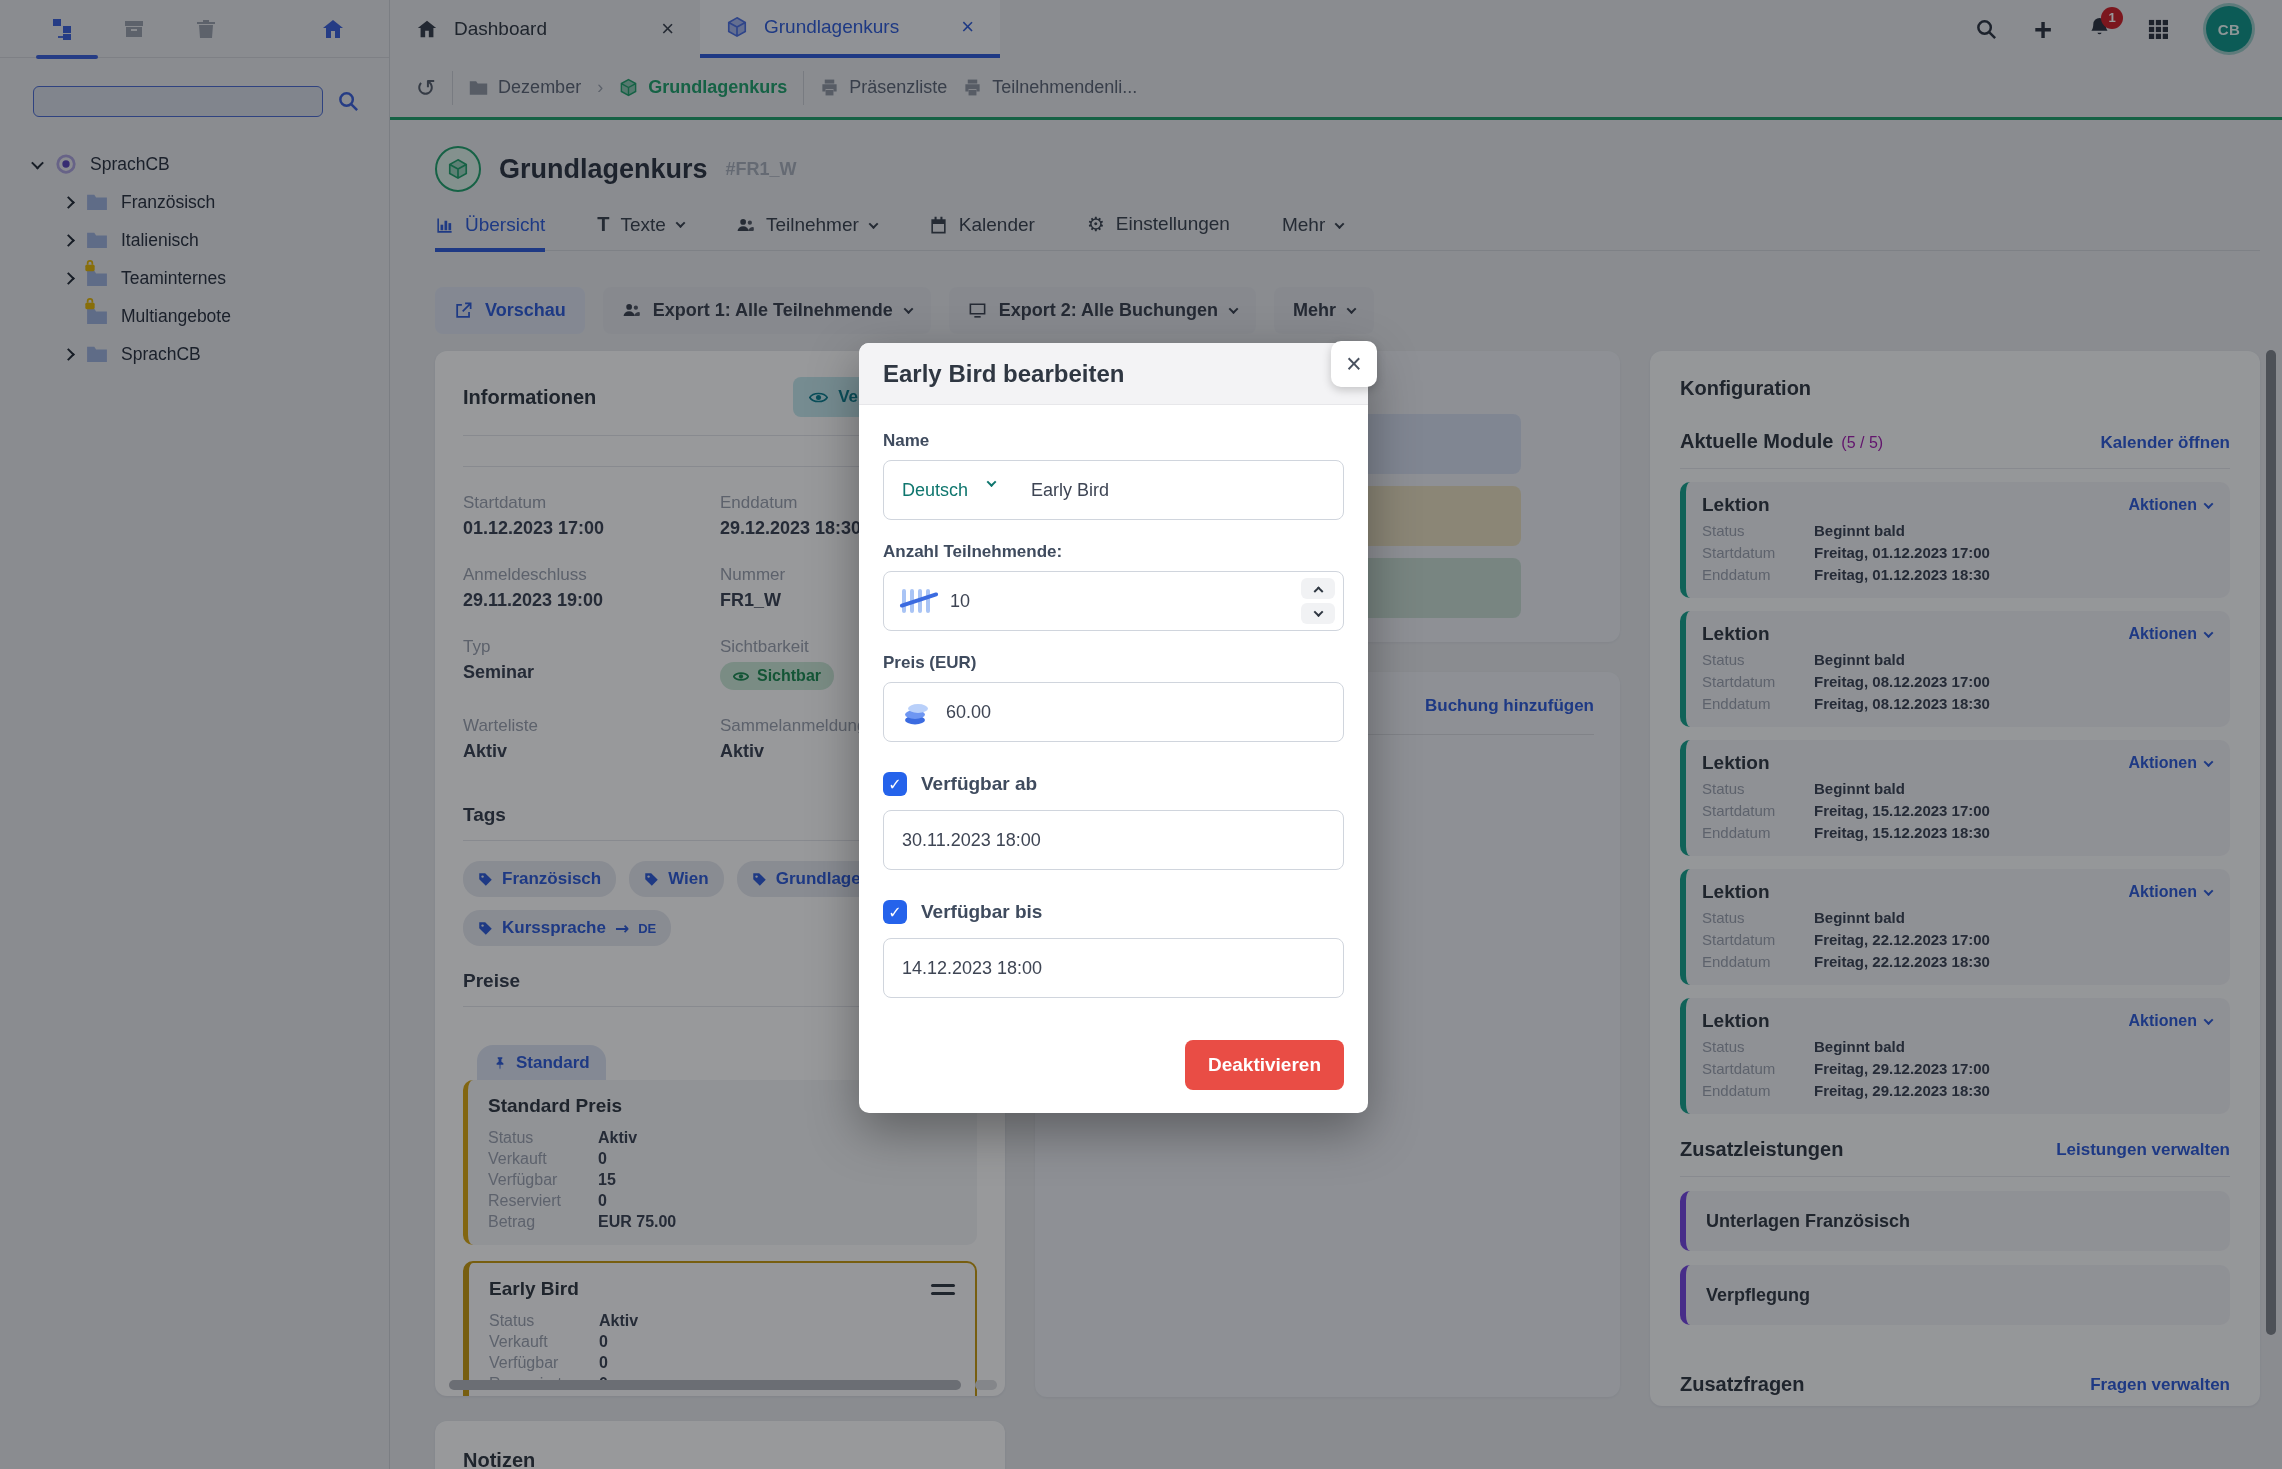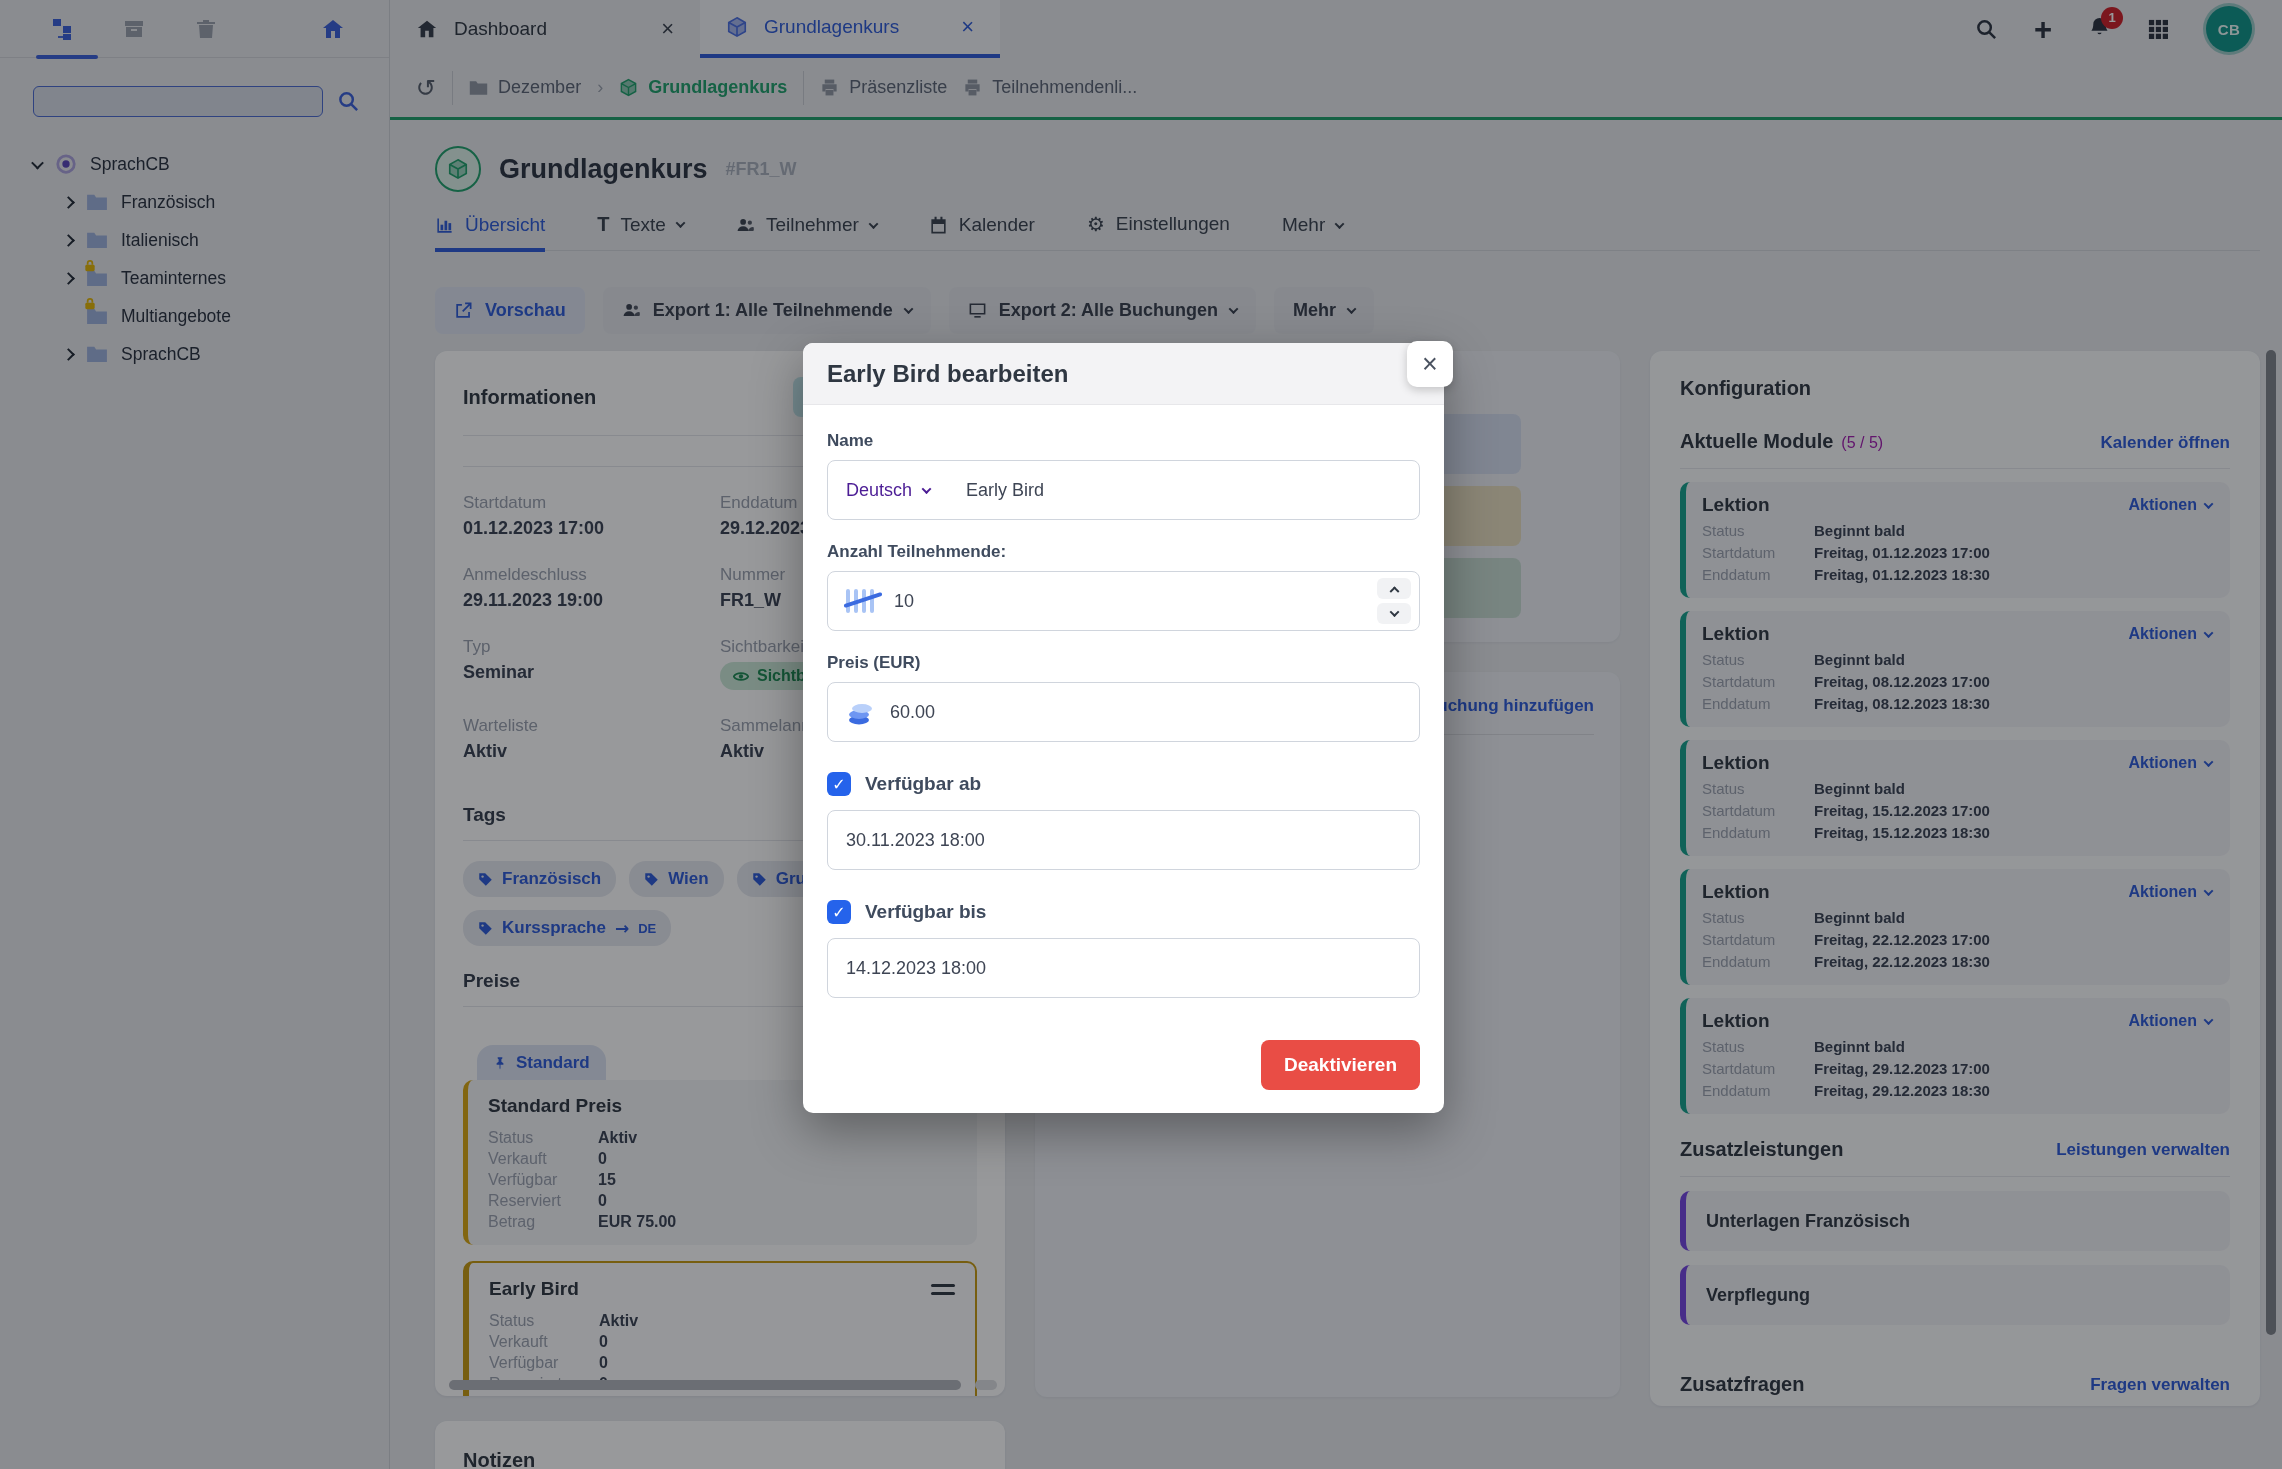--- a/index.html
+++ b/index.html
@@ -139,29 +139,29 @@
   .lek-row .pl { width:112px; color:#9aa1af; }
   .lek-row .pv { color:#3a4354; font-weight:600; }
   .addon-head { display:flex; align-items:center; justify-content:space-between; margin-top:24px; }
   .addon-item { background:#f0f1f4; border-radius:10px; border-left:6px solid #7445e0; height:60px; display:flex; align-items:center; padding-left:20px; font-size:18px; font-weight:600; color:#2f3742; margin-top:14px; }
   .zf-head { display:flex; align-items:center; justify-content:space-between; margin-top:48px; }
 
   .win-vscroll { position:absolute; right:6px; top:350px; width:10px; height:985px; background:#7e838b; border-radius:5px; z-index:10; }
 
   
   .overlay { position:absolute; inset:0; background:rgba(10,12,16,.42); z-index:90; }
-  .modal { position:absolute; left:803px; top:343px; width:641px; height:770px; background:#fff; border-radius:10px; z-index:100; box-shadow:0 18px 50px rgba(0,0,0,.35); }
+  .modal { position:absolute; left:859px; top:343px; width:509px; height:770px; background:#fff; border-radius:10px; z-index:100; box-shadow:0 18px 50px rgba(0,0,0,.35); }
   .modal-head { height:62px; background:#f3f3f5; border-bottom:1px solid #e7e7ea; border-radius:10px 10px 0 0; display:flex; align-items:center; padding:0 24px; }
   .modal-title { font-size:24px; font-weight:600; color:#2f3742; }
   .modal-close { position:absolute; top:-2px; right:-9px; width:46px; height:46px; background:#fff; border-radius:10px; box-shadow:0 3px 10px rgba(0,0,0,.20); display:flex; align-items:center; justify-content:center; font-size:27px; color:#4a5260; cursor:pointer; }
   .modal-body { padding:26px 24px 0; }
   .m-label { font-size:17px; font-weight:600; color:#3f4b5e; margin-bottom:9px; }
   .m-input { border:1px solid #d0d5dd; border-radius:8px; height:60px; display:flex; align-items:center; padding:0 18px; font-size:18px; color:#3e4554; background:#fff; position:relative; }
   .m-group { margin-bottom:22px; }
-  .lang-sel { display:flex; align-items:center; gap:11px; margin-right:36px; cursor:pointer; color:#4c1d95; }
+  .lang-sel { display:flex; gap:20px; margin-right:36px; cursor:pointer; color:#0f766e; }
   .num-steppers { position:absolute; right:8px; top:6px; bottom:6px; display:flex; flex-direction:column; gap:4px; justify-content:center; }
   .step-btn { width:34px; height:22px; background:#f1f2f4; border-radius:6px; display:flex; align-items:center; justify-content:center; color:#2f3742; cursor:pointer; }
   .step-btn .chv { width:7px; height:7px; border-width:2.2px; }
   .step-btn.up .chv { transform:rotate(-135deg) translate(-2px,-2px); }
   .tally { display:flex; align-items:center; gap:4px; position:relative; width:34px; height:26px; margin-right:14px; }
   .tally i { display:block; width:4px; height:24px; background:#a9c4f5; border-radius:2px; }
   .tally::after { content:""; position:absolute; left:-3px; top:10px; width:40px; height:4px; background:#3b6be0; border-radius:2px; transform:rotate(-18deg); }
   .coins { width:30px; height:28px; margin-right:14px; }
   .chk-row { display:flex; align-items:center; gap:14px; margin:30px 0 14px; }
   .checkbox { width:24px; height:24px; background:#2563eb; border-radius:6px; display:flex; align-items:center; justify-content:center; color:#fff; font-size:16px; font-weight:bold; cursor:pointer; }

